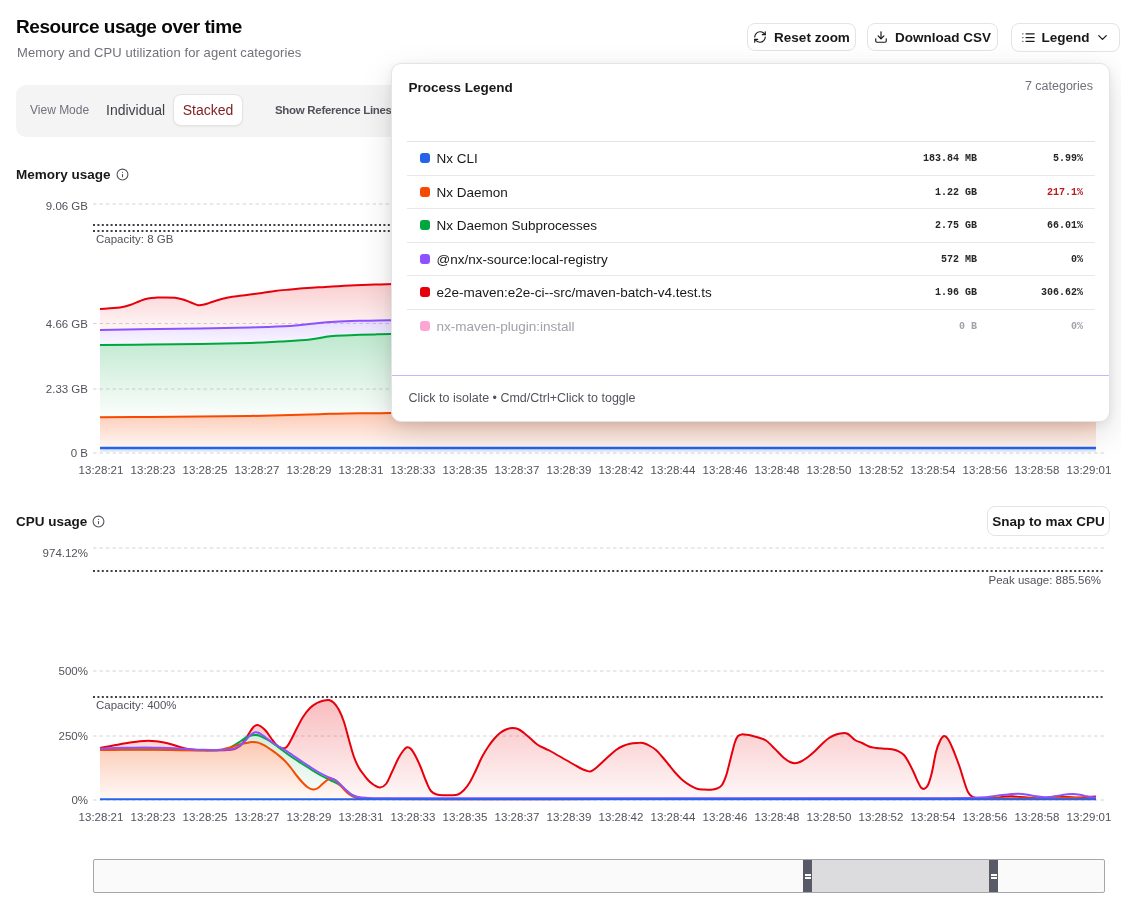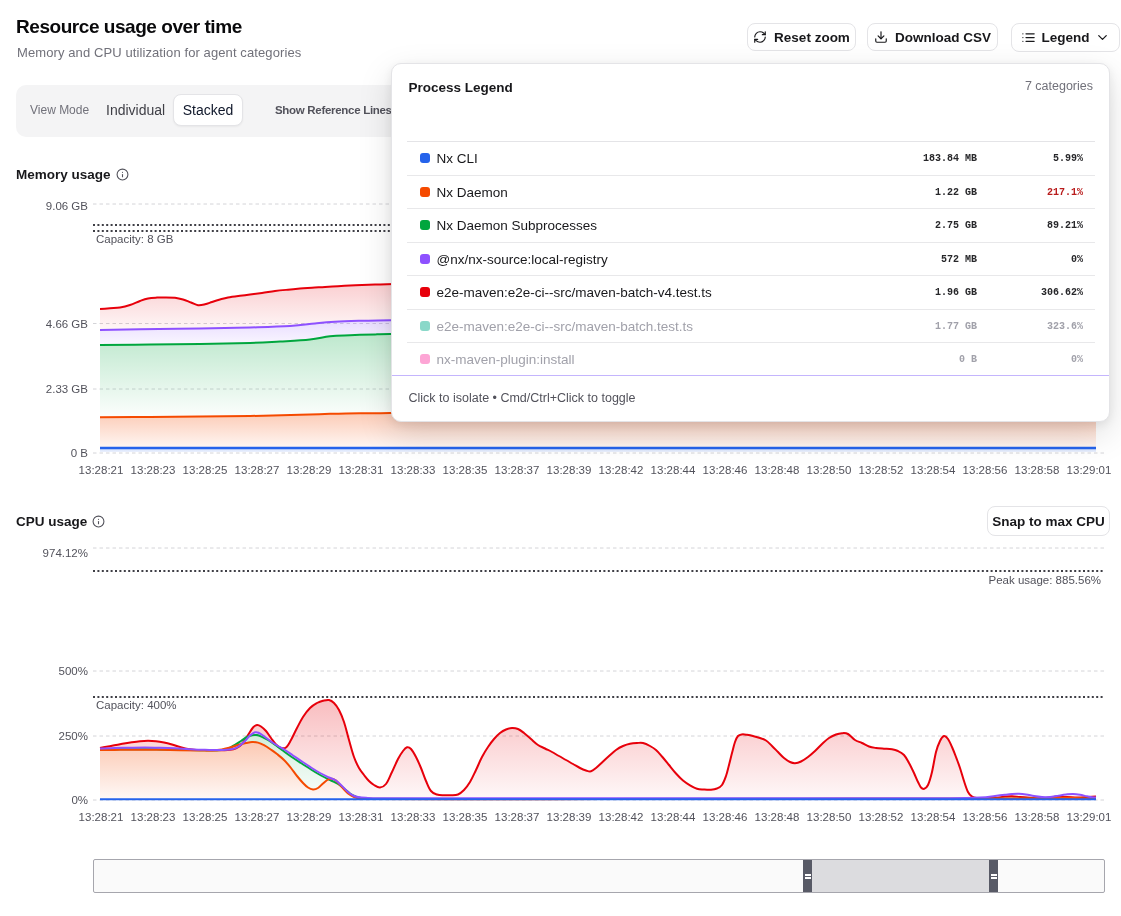--- a/index.html
+++ b/index.html
@@ -5,21 +5,21 @@
 html,body { width:1121px; height:916px; background:#fff; font-family:"Liberation Sans",sans-serif; overflow:hidden; }
 body { position:relative; }
 .btn { position:absolute; display:flex; align-items:center; justify-content:center; gap:7px;
   background:#fff; border:1px solid #e4e4e7; border-radius:8px; font-size:13.5px; font-weight:700; color:#18181b; }
 h1 { position:absolute; left:16px; top:16px; font-size:19px; font-weight:700; color:#09090b; letter-spacing:-0.45px; }
 .sub { position:absolute; left:17px; top:45px; font-size:13px; color:#71717a; letter-spacing:0.1px; }
 .toolbar { position:absolute; left:16px; top:85px; width:1094px; height:52px; background:#f4f4f5; border-radius:10px; }
 .tb-label { position:absolute; left:30px; top:110px; font-size:12px; font-weight:500; color:#71717a; transform:translateY(-50%); }
 .tb-ind { position:absolute; left:106px; top:110px; font-size:14px; font-weight:500; color:#3f3f46; transform:translateY(-50%); }
 .tb-pill { position:absolute; left:173px; top:94px; width:70px; height:32px; background:#fff; border:1px solid #e4e4e7; border-radius:8px;
-  display:flex; align-items:center; justify-content:center; font-size:14px; font-weight:500; color:#0f172a; box-shadow:0 1px 2px rgba(0,0,0,0.05); }
+  display:flex; align-items:center; justify-content:center; font-size:14px; font-weight:500; color:#7f1d1d; box-shadow:0 1px 2px rgba(0,0,0,0.05); }
 .tb-ref { position:absolute; left:275px; top:110px; font-size:11.5px; letter-spacing:-0.3px; font-weight:700; color:#52525b; transform:translateY(-50%); }
 .sect { position:absolute; display:flex; align-items:center; gap:5px; font-size:13.5px; font-weight:700; color:#18181b; }
 .popover { position:absolute; left:391px; top:63px; width:719px; height:359px; background:#fff; border:1px solid #e4e4e7; border-radius:10px;
   box-shadow:0 12px 34px rgba(0,0,0,0.13), 0 3px 10px rgba(0,0,0,0.07); }
 .phead { position:absolute; left:16.5px; top:23px; right:16px; transform:translateY(-50%); }
 .ptitle { font-size:13.5px; font-weight:700; color:#18181b; }
 .pcount { position:absolute; right:0; top:1px; font-size:12.5px; font-weight:400; color:#71717a; }
 .pcolhead { position:absolute; left:27.5px; top:61px; right:26px; transform:translateY(-50%); font-size:12.5px; color:#71717a; }
 .pch-mem { position:absolute; right:106px; top:0; }
 .pch-cpu { position:absolute; right:0; top:0; }
@@ -241,43 +241,37 @@
   <span class="dot" style="background:#f54a00"></span>
   <span class="lname" style="color:#18181b">Nx Daemon</span>
   <span class="lmem" style="color:#27272a">1.22 GB</span>
   <span class="lcpu" style="color:#b91c1c">217.1%</span>
 </div>
 <div class="ldiv"></div>
 <div class="lrow">
   <span class="dot" style="background:#00a63e"></span>
   <span class="lname" style="color:#18181b">Nx Daemon Subprocesses</span>
   <span class="lmem" style="color:#27272a">2.75 GB</span>
-  <span class="lcpu" style="color:#27272a">89.21%</span>
+  <span class="lcpu" style="color:#27272a">66.01%</span>
 </div>
 <div class="ldiv"></div>
 <div class="lrow">
   <span class="dot" style="background:#8e51ff"></span>
   <span class="lname" style="color:#18181b">@nx/nx-source:local-registry</span>
   <span class="lmem" style="color:#27272a">572 MB</span>
   <span class="lcpu" style="color:#27272a">0%</span>
 </div>
 <div class="ldiv"></div>
 <div class="lrow">
   <span class="dot" style="background:#e7000b"></span>
   <span class="lname" style="color:#18181b">e2e-maven:e2e-ci--src/maven-batch-v4.test.ts</span>
   <span class="lmem" style="color:#27272a">1.96 GB</span>
   <span class="lcpu" style="color:#27272a">306.62%</span>
 </div>
 <div class="ldiv"></div>
-<div class="lrow">
-  <span class="dot" style="background:#8ad8c9"></span>
-  <span class="lname" style="color:#a1a1aa">e2e-maven:e2e-ci--src/maven-batch.test.ts</span>
-  <span class="lmem" style="color:#a1a1aa">1.77 GB</span>
-  <span class="lcpu" style="color:#a1a1aa">323.6%</span>
-</div>
 <div class="ldiv"></div>
 <div class="lrow">
   <span class="dot" style="background:#fda5d5"></span>
   <span class="lname" style="color:#a1a1aa">nx-maven-plugin:install</span>
   <span class="lmem" style="color:#a1a1aa">0 B</span>
   <span class="lcpu" style="color:#a1a1aa">0%</span>
 </div>
   </div>
   <div class="pfoot">
       <span>Click to isolate • Cmd/Ctrl+Click to toggle</span>

